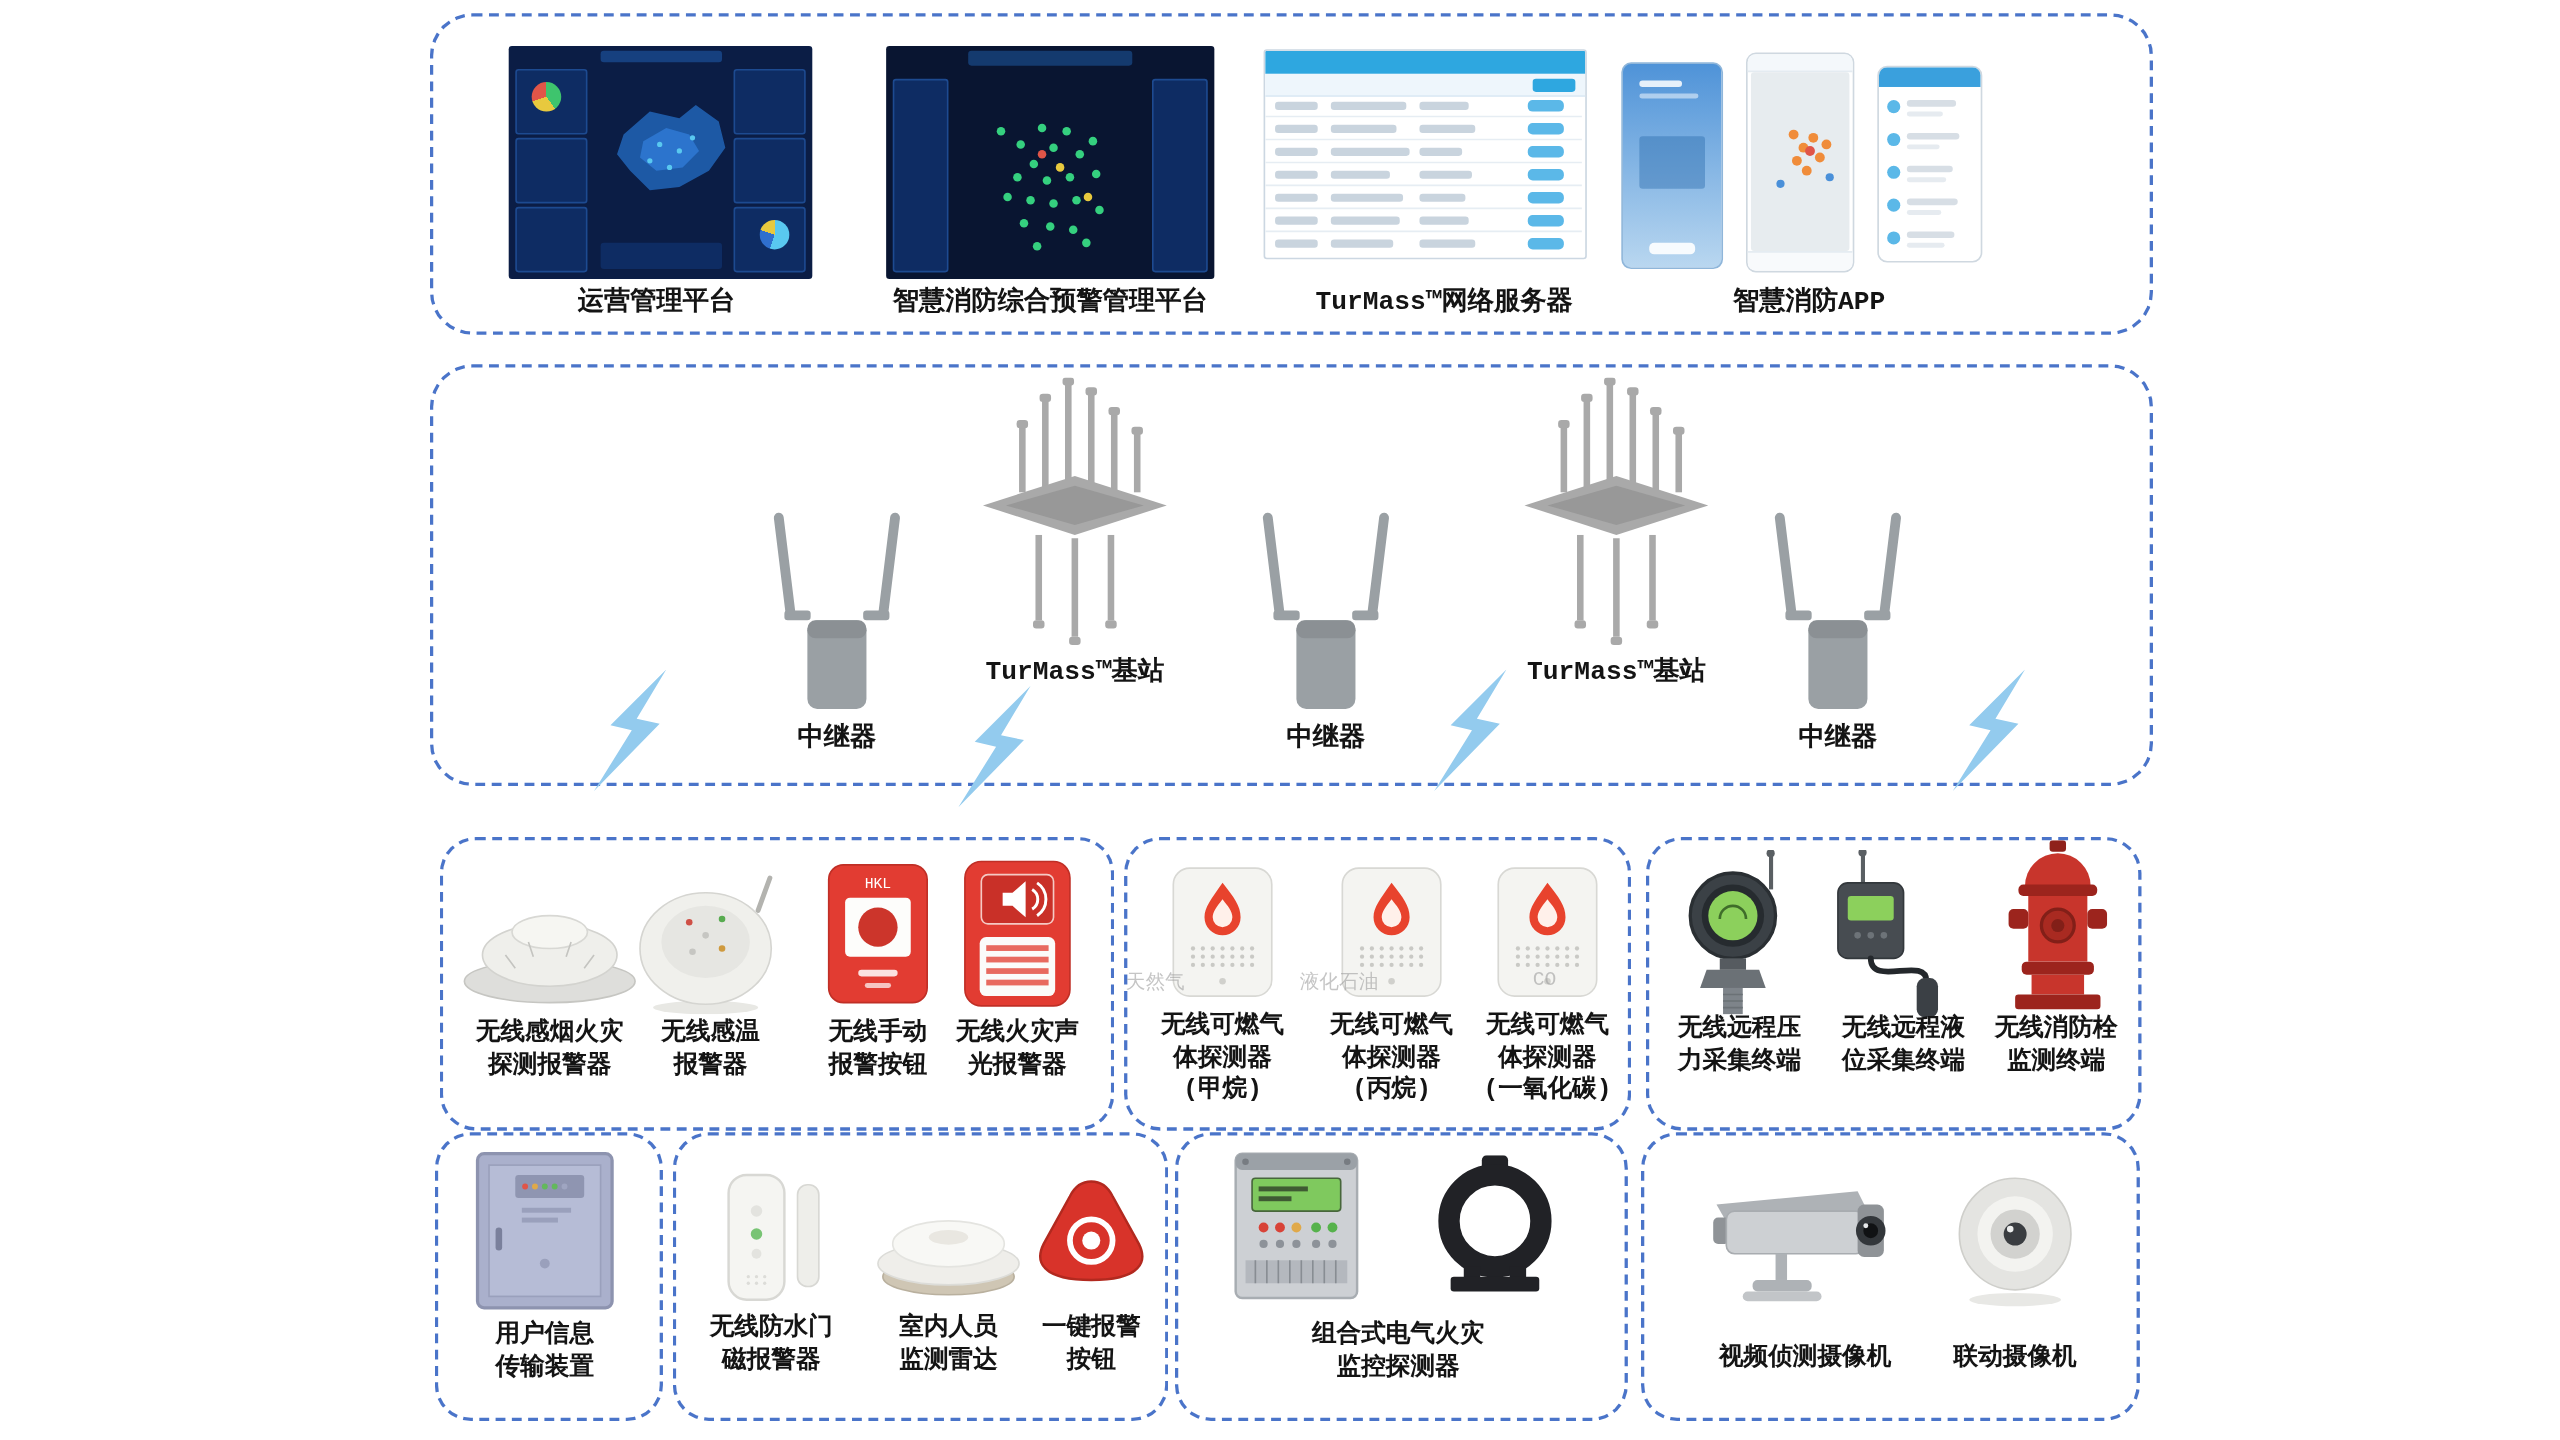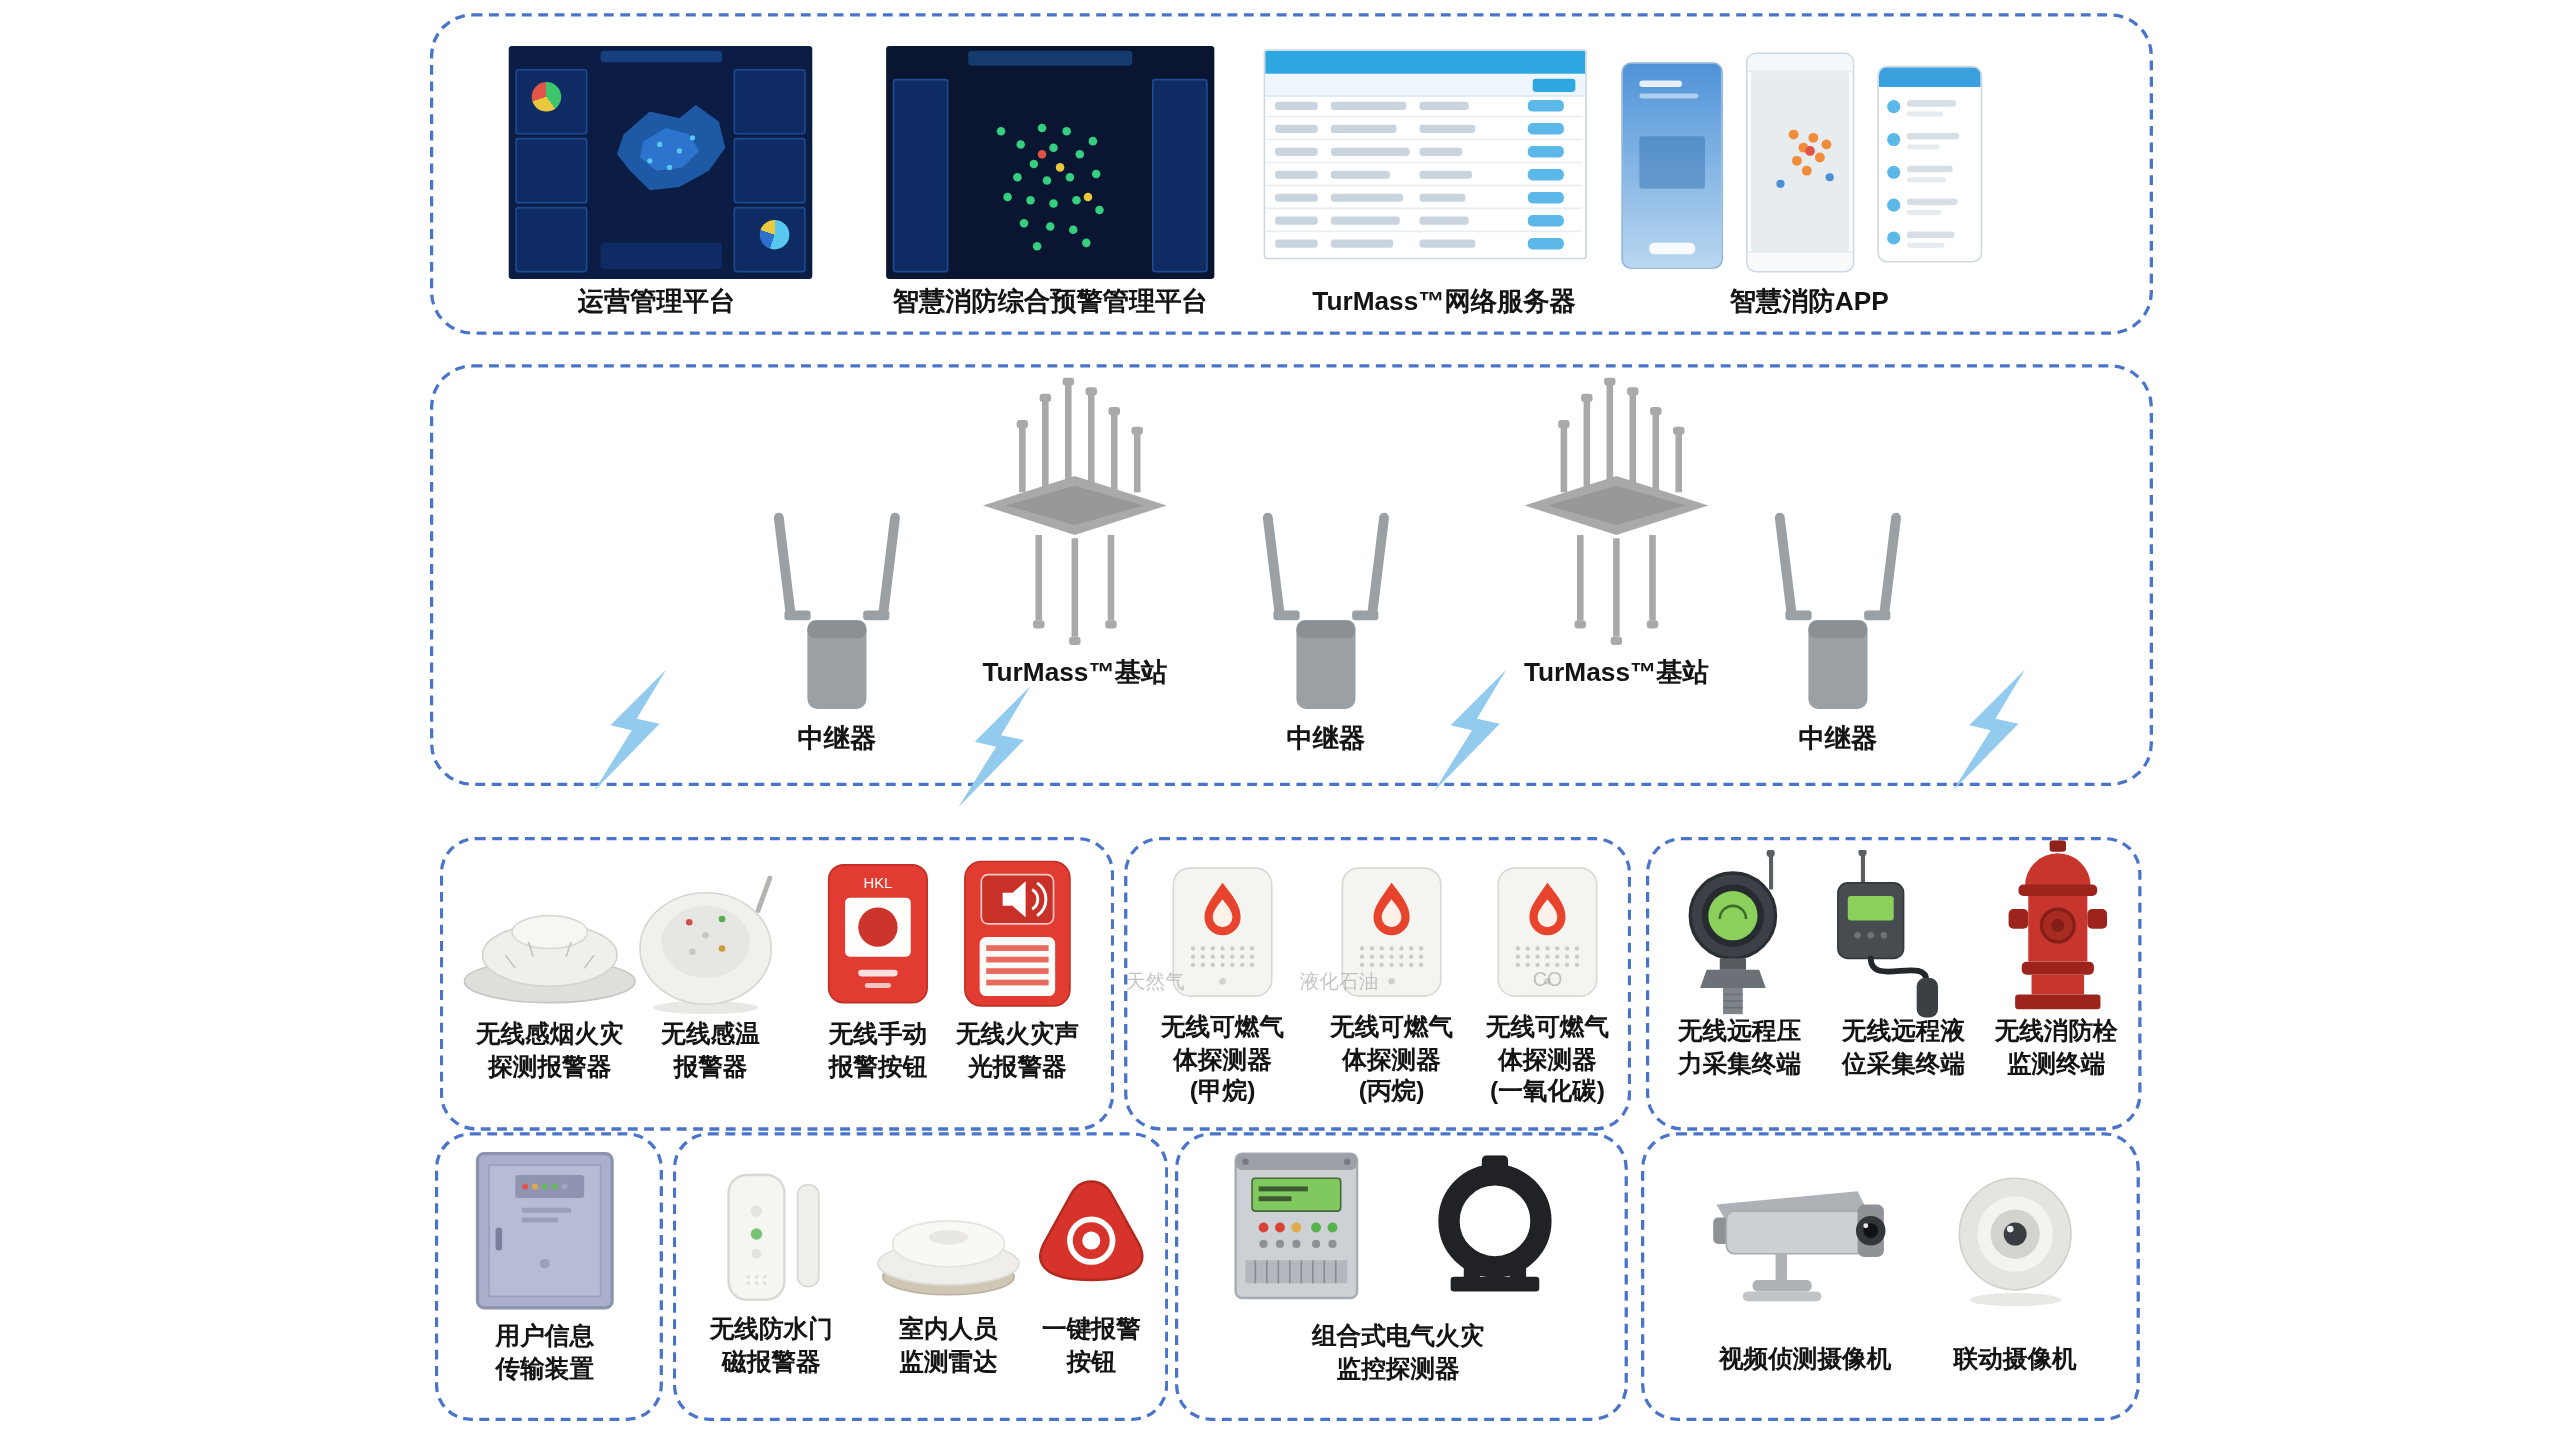--- a/index.html
+++ b/index.html
@@ -1,17 +1,17 @@
 <!DOCTYPE html>
 <html><head>
 <meta charset="utf-8">
 <style>
   html,body{margin:0;padding:0;background:#fff;}
   .stage{position:relative;width:2560px;height:1440px;overflow:hidden;background:#ffffff;
-         font-family:Liberation Sans, sans-serif;}
+         font-family:Liberation Mono, monospace;}
   .scale{position:absolute;left:0;top:0;width:1560px;height:878px;
          transform:scale(1.641);transform-origin:0 0;}
   .dash-box{position:absolute;border:2px dashed #4a74c9;border-radius:26px;background:transparent;}
   .label{position:absolute;white-space:pre-line;text-align:center;
          font-size:15px;font-weight:600;line-height:1.3;color:#141414;}
   .label.big{font-size:16px;}
   .icon{position:absolute;}
   .shot{position:absolute;overflow:hidden;border-radius:2px;}
   .panel{position:absolute;background:#0e2c63;border:1px solid #1d4a90;border-radius:2px;}
   .wm{position:absolute;font-size:12px;font-weight:400;color:#9f9f9f;opacity:.6;}

